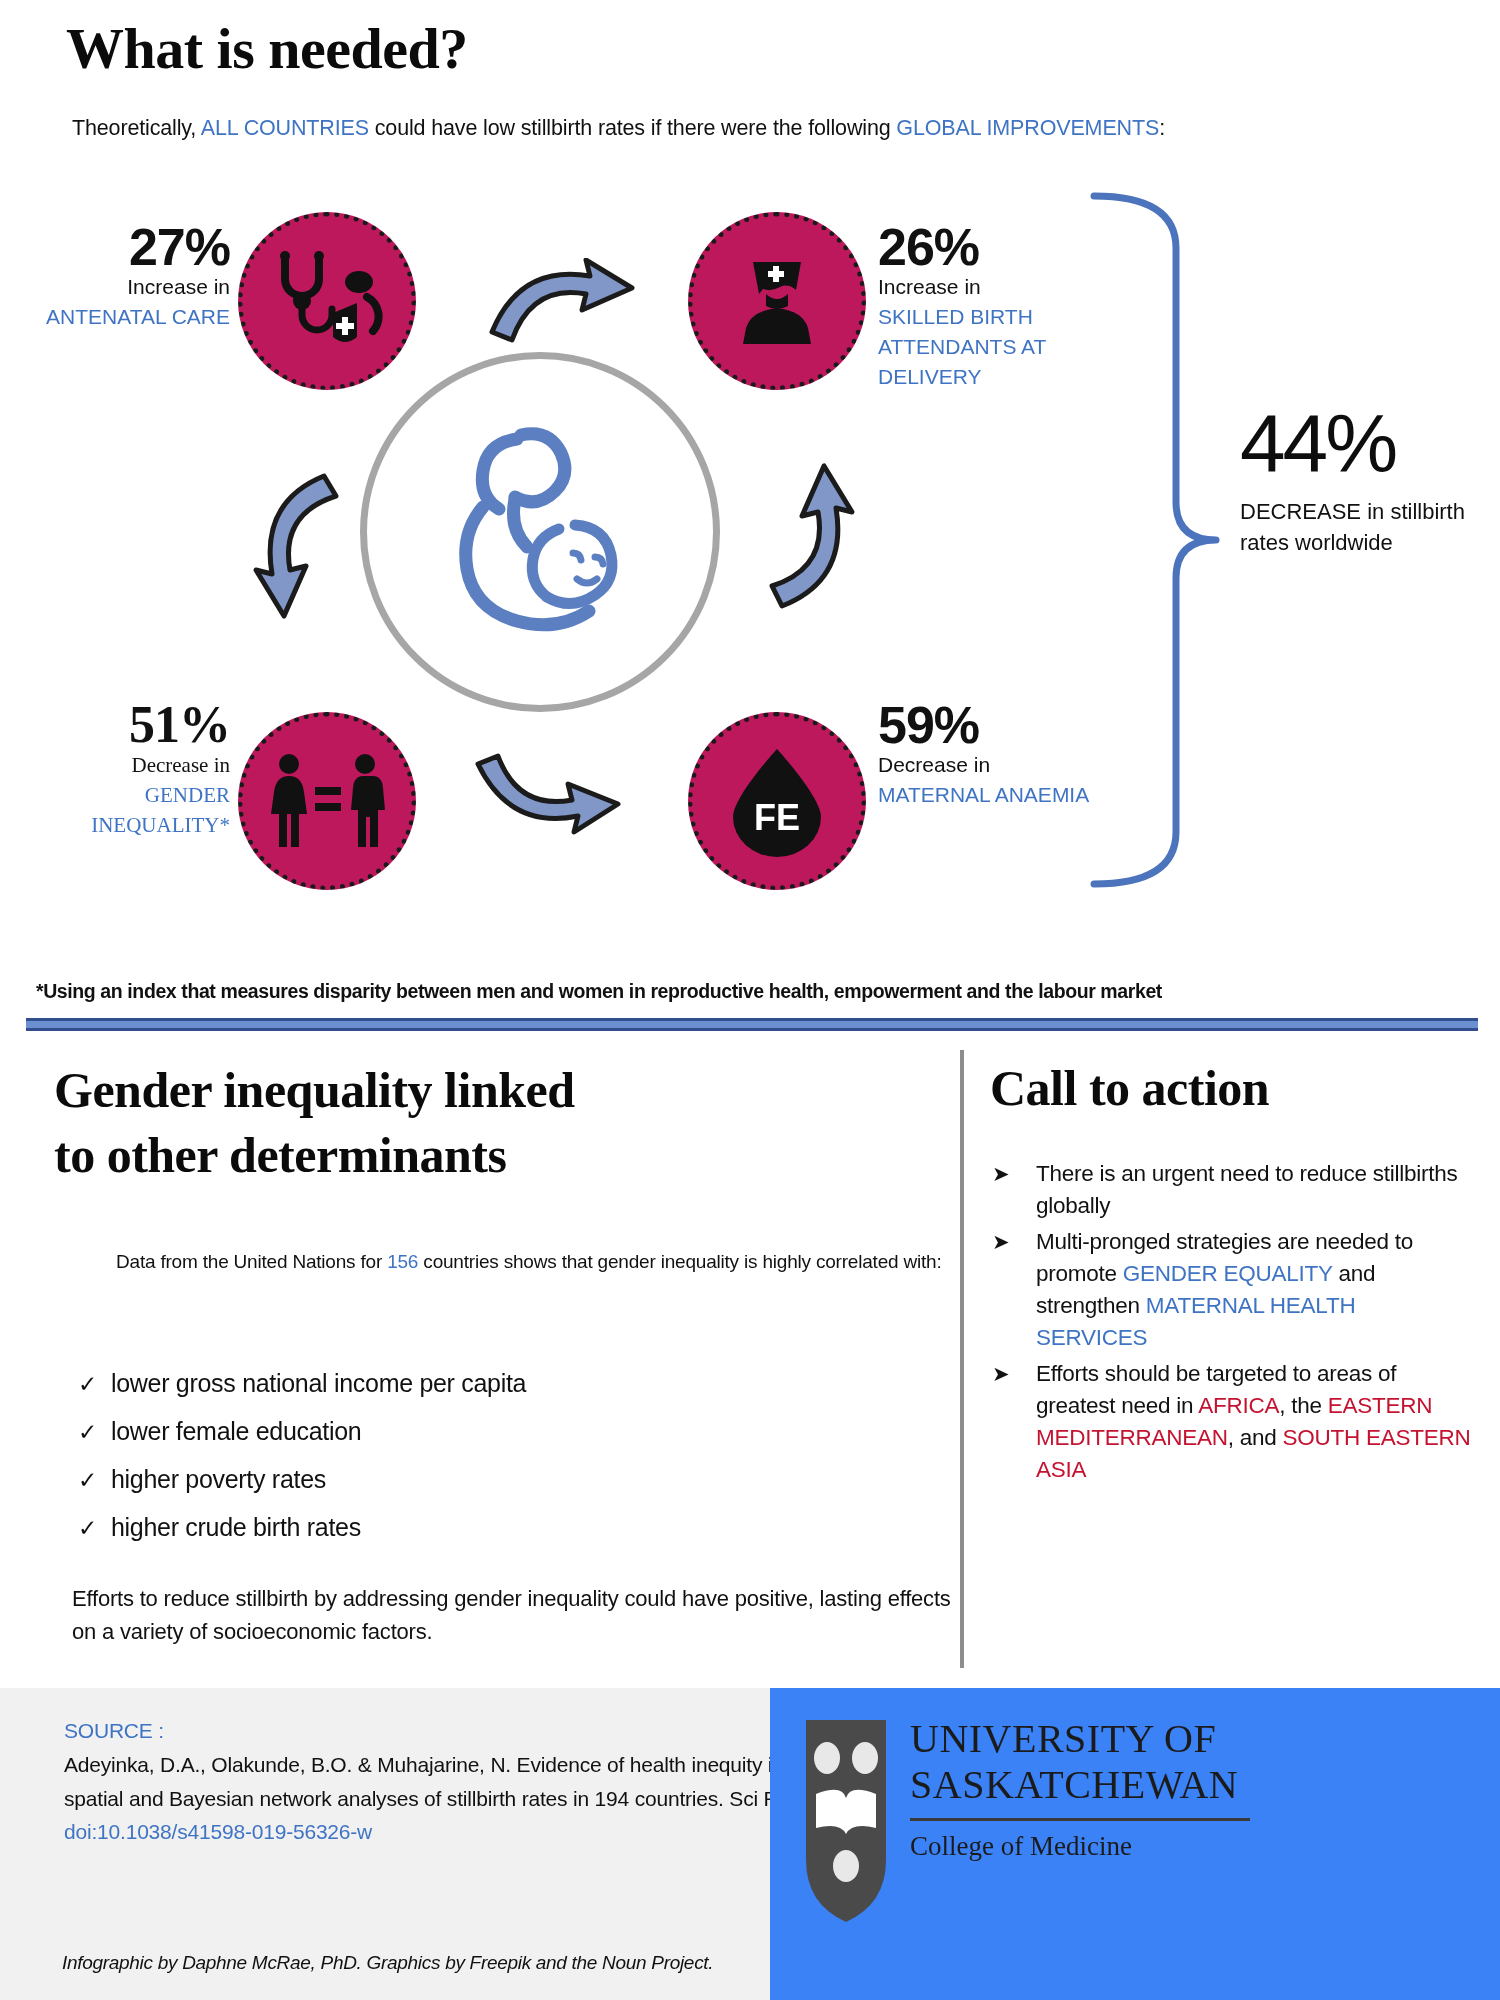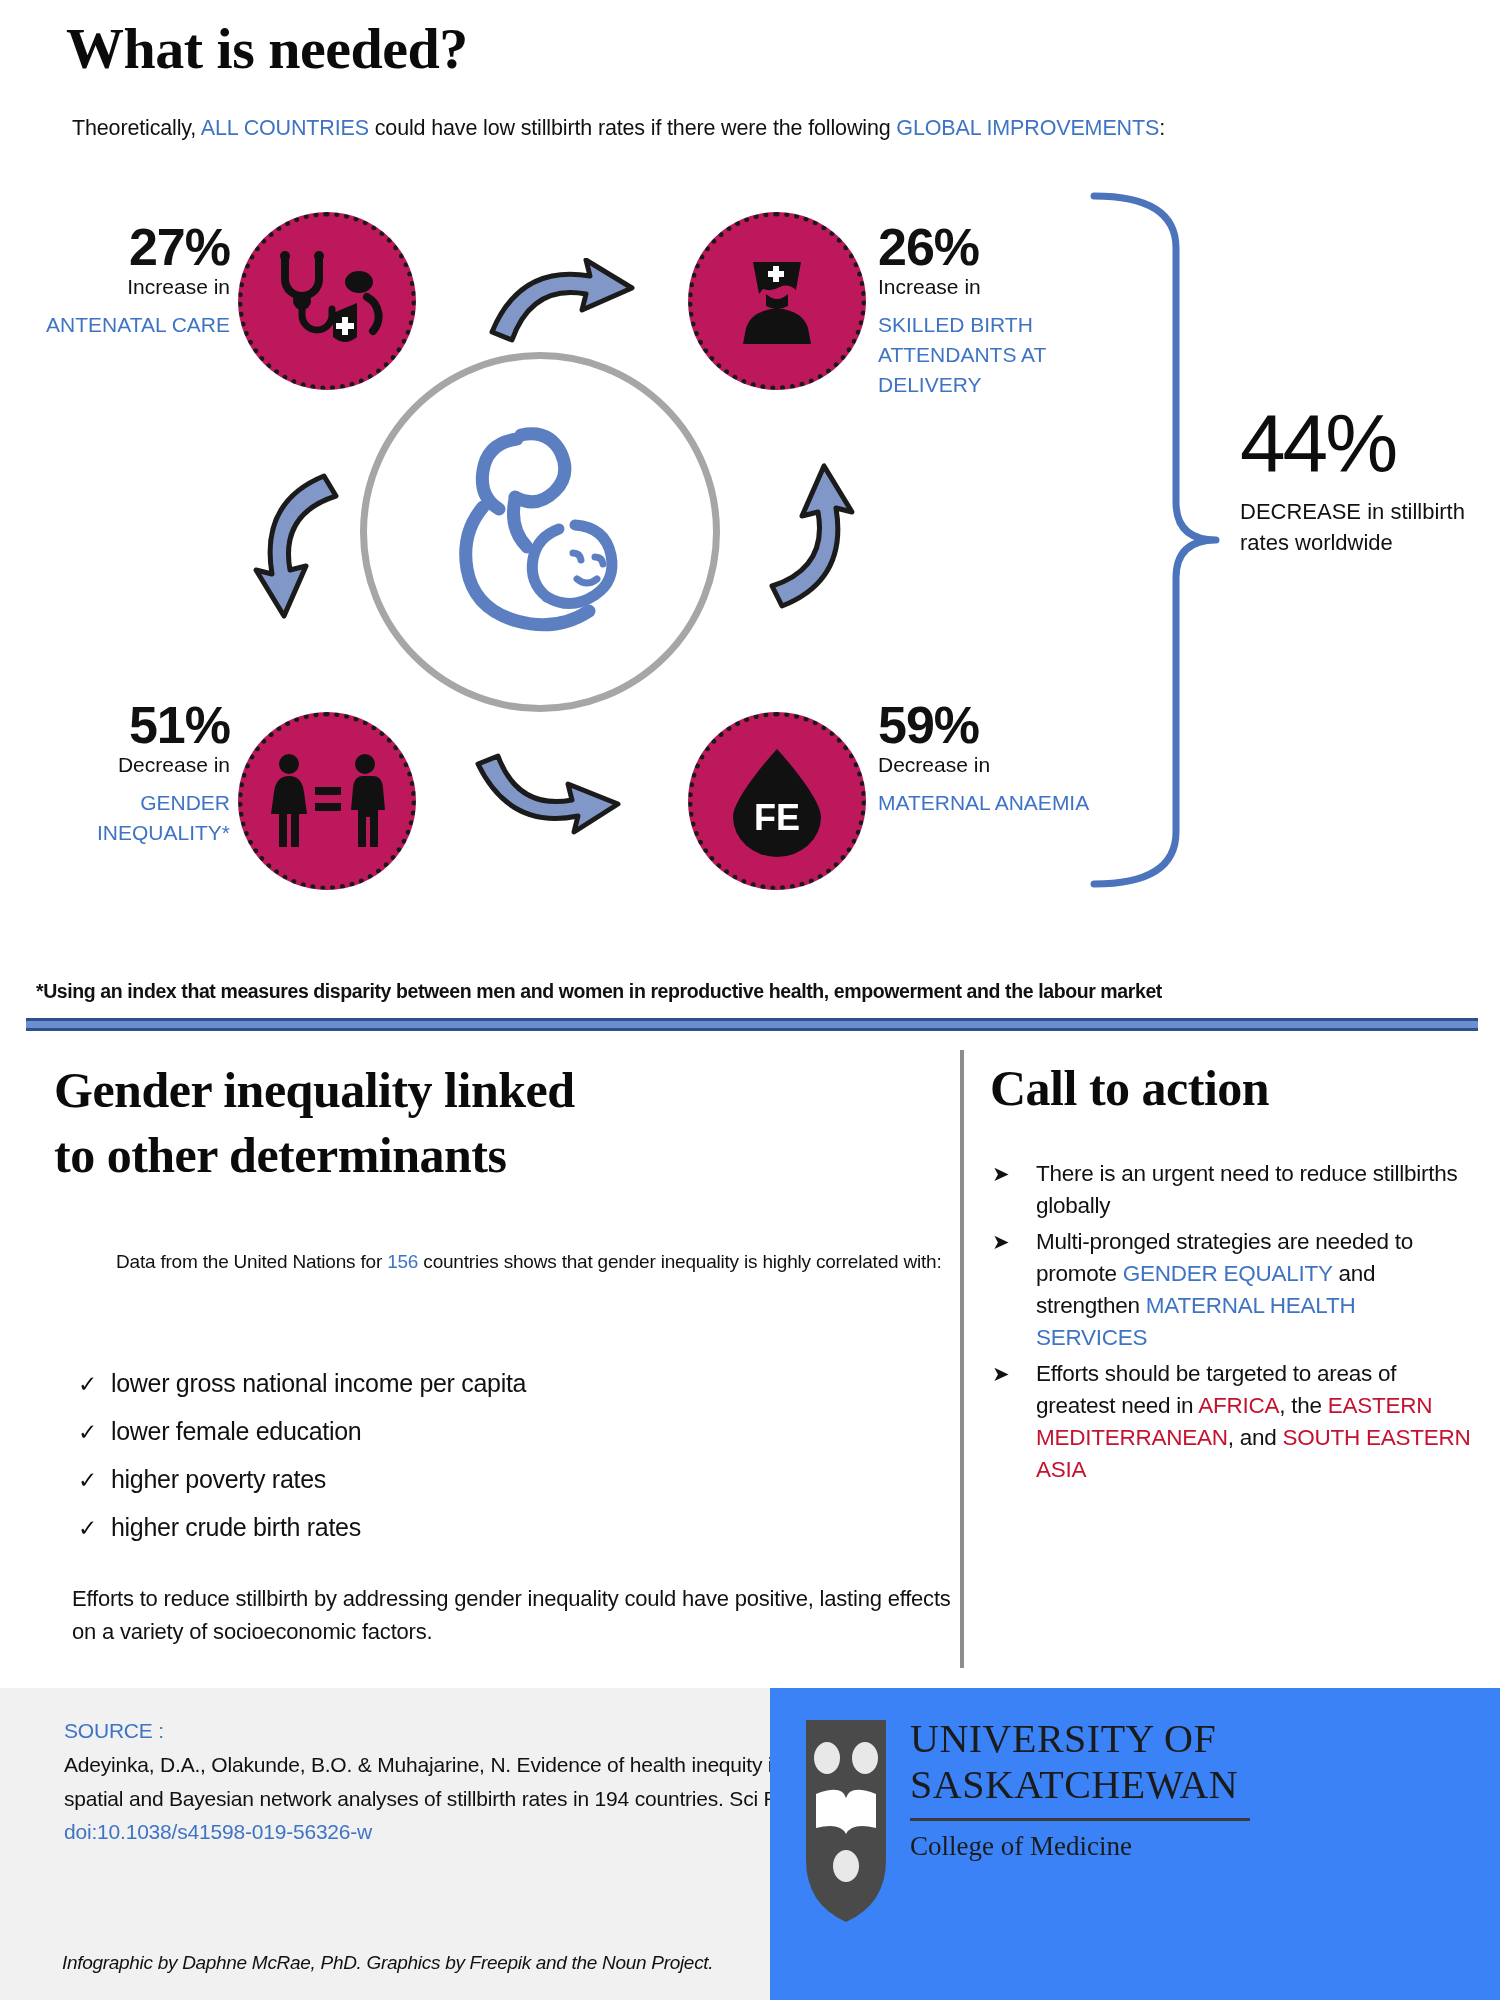--- a/index.html
+++ b/index.html
@@ -30,25 +30,25 @@
   }
   .blue { color: #3f74c4; }
   .red  { color: #c41230; }
 
   
   .stat-num {
     font-size: 52px; font-weight: 700; letter-spacing: -1px;
     line-height: 50px; color: #111;
   }
   .stat-sub { font-size: 21px; line-height: 30px; color: #111; }
-  .stat-key { font-size: 21px; line-height: 30px; color: #3f74c4; margin-top: 8px; }
+  .stat-key { font-size: 21px; line-height: 30px; color: #3f74c4; }
 
   #stat-antenatal { position: absolute; left: 30px; top: 222px; width: 200px; text-align: right; }
   #stat-skilled   { position: absolute; left: 878px; top: 222px; width: 260px; text-align: left; }
-  #stat-gender    { position: absolute; left: 30px; top: 700px; width: 200px; text-align: right; }
+  #stat-gender    { position: absolute; left: 30px; top: 700px; width: 200px; text-align: right; font-family: Liberation Serif, serif; }
   #stat-anaemia   { position: absolute; left: 878px; top: 700px; width: 260px; text-align: left; }
   #stat-antenatal .stat-num, #stat-gender .stat-num { text-align: right; }
 
   
   .dotted-circle {
     position: absolute; border-radius: 50%;
     border: 5px dotted #1a1a1a;
     display: flex; align-items: center; justify-content: center;
     background: #be185d;
   }

